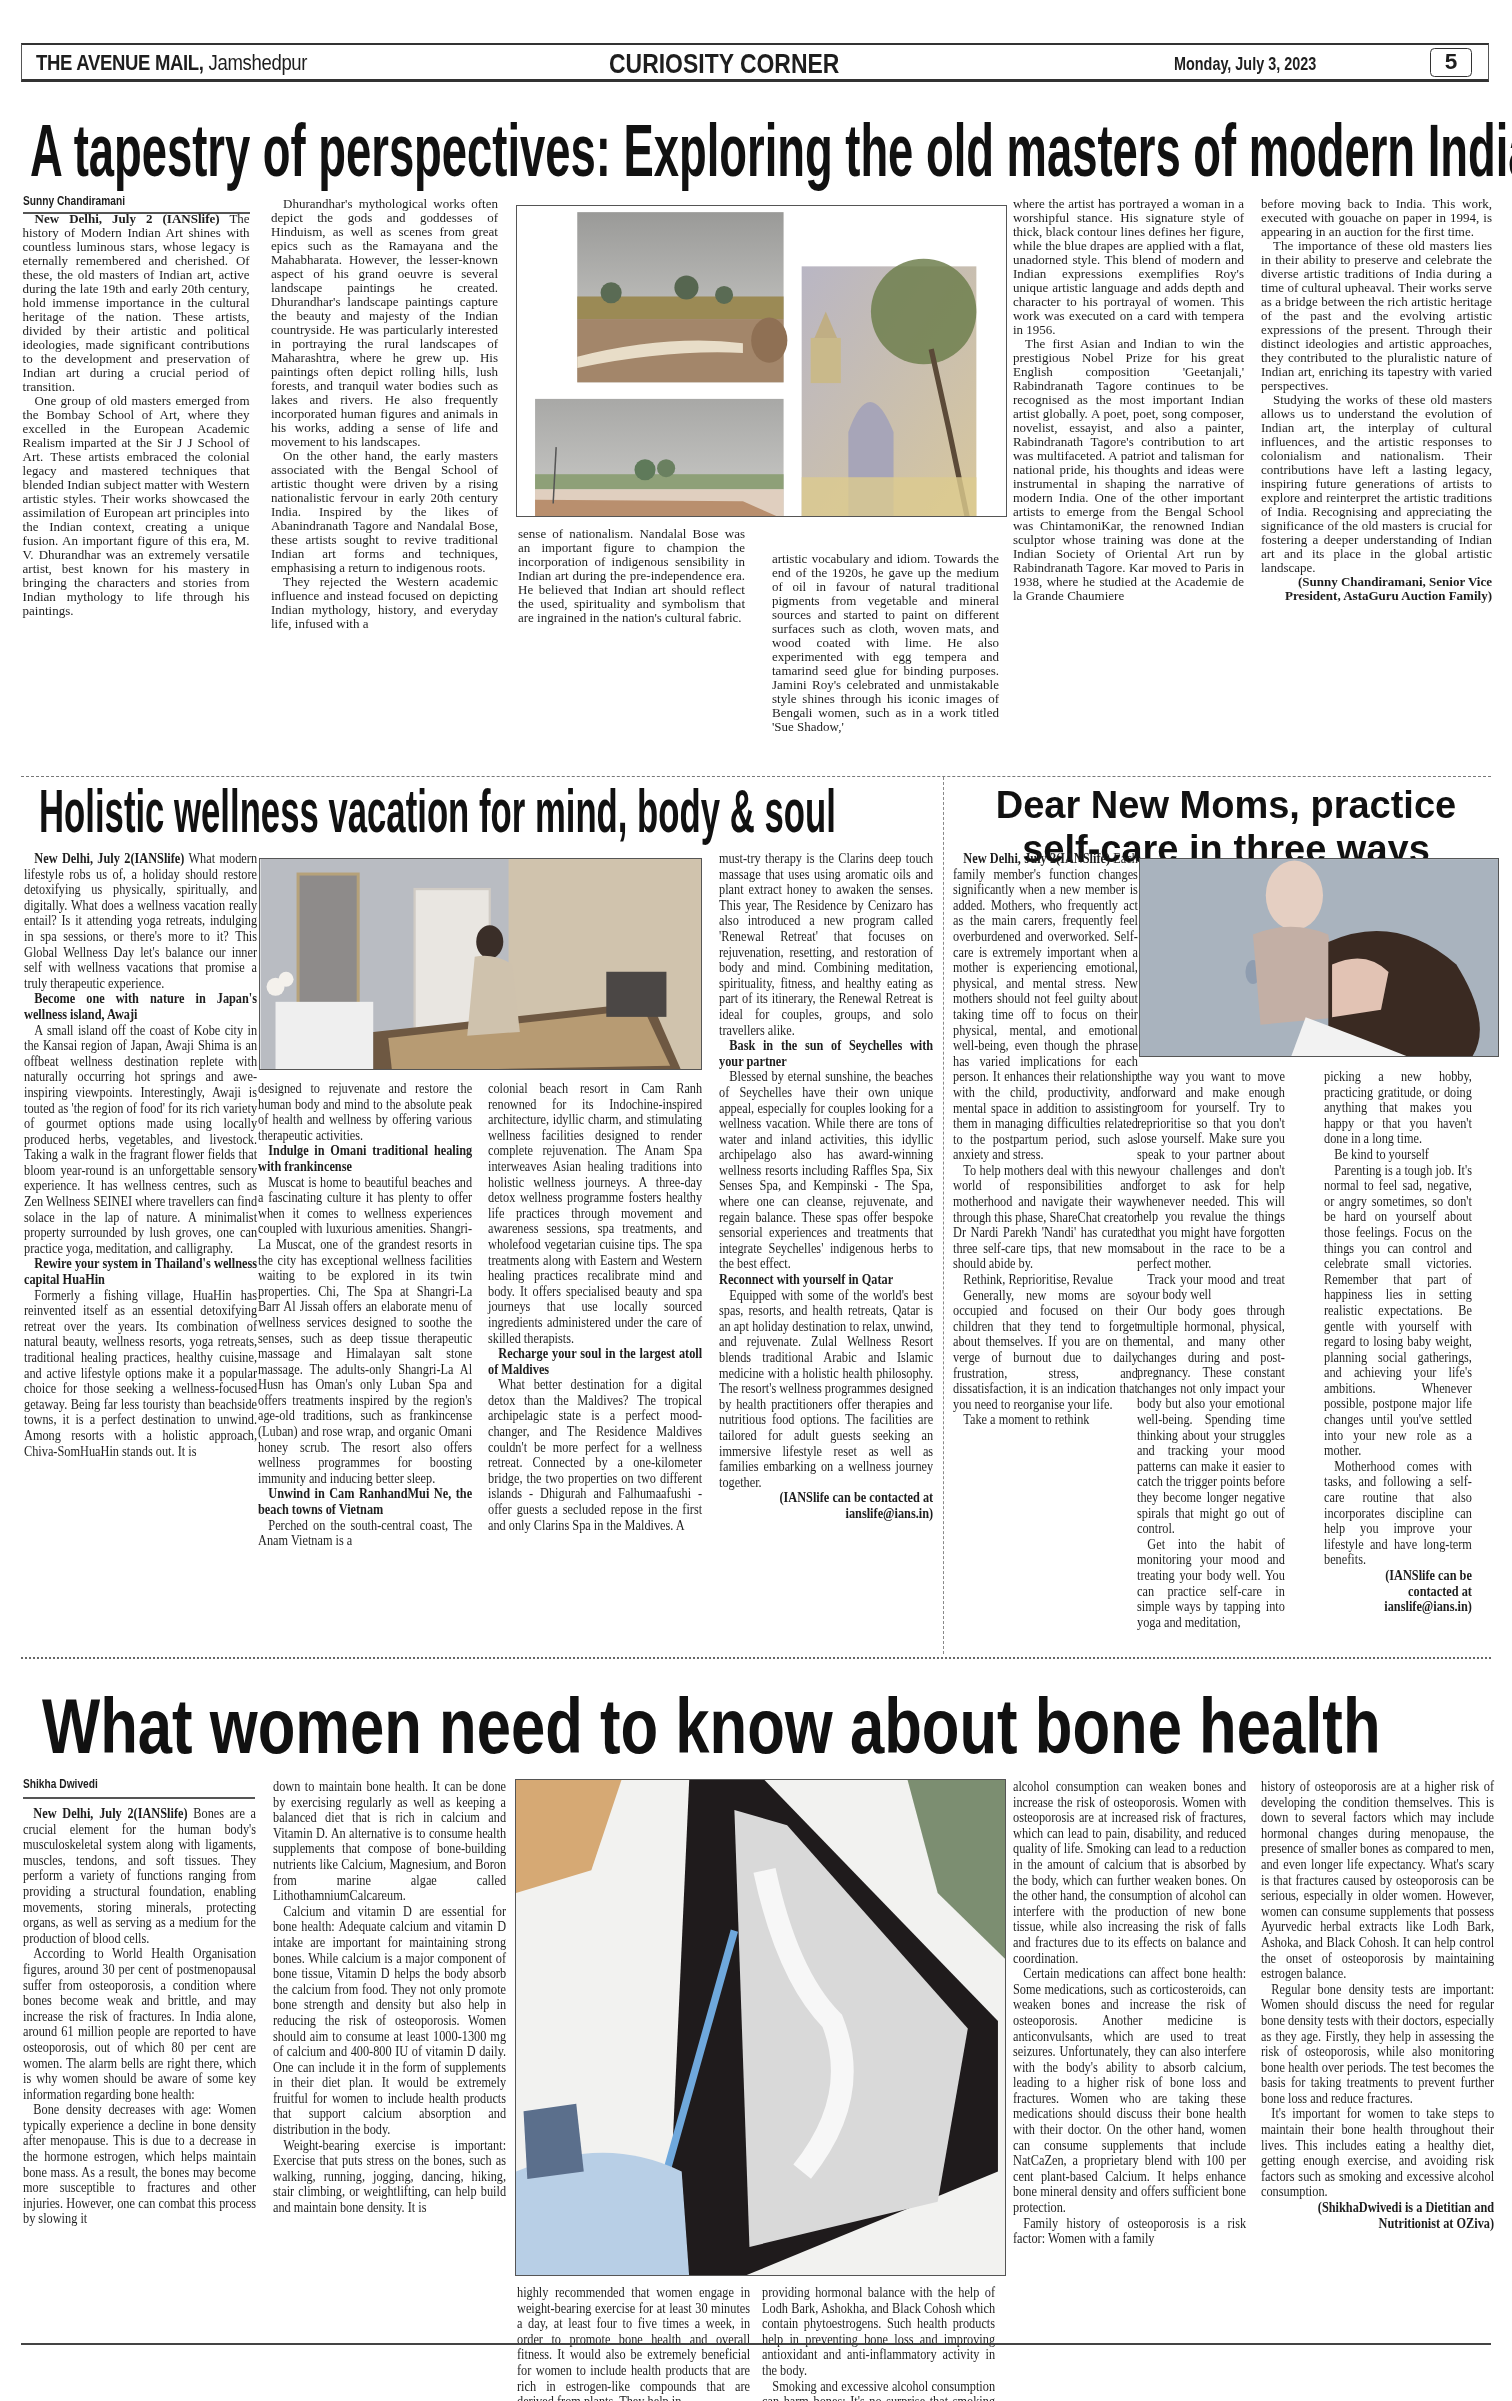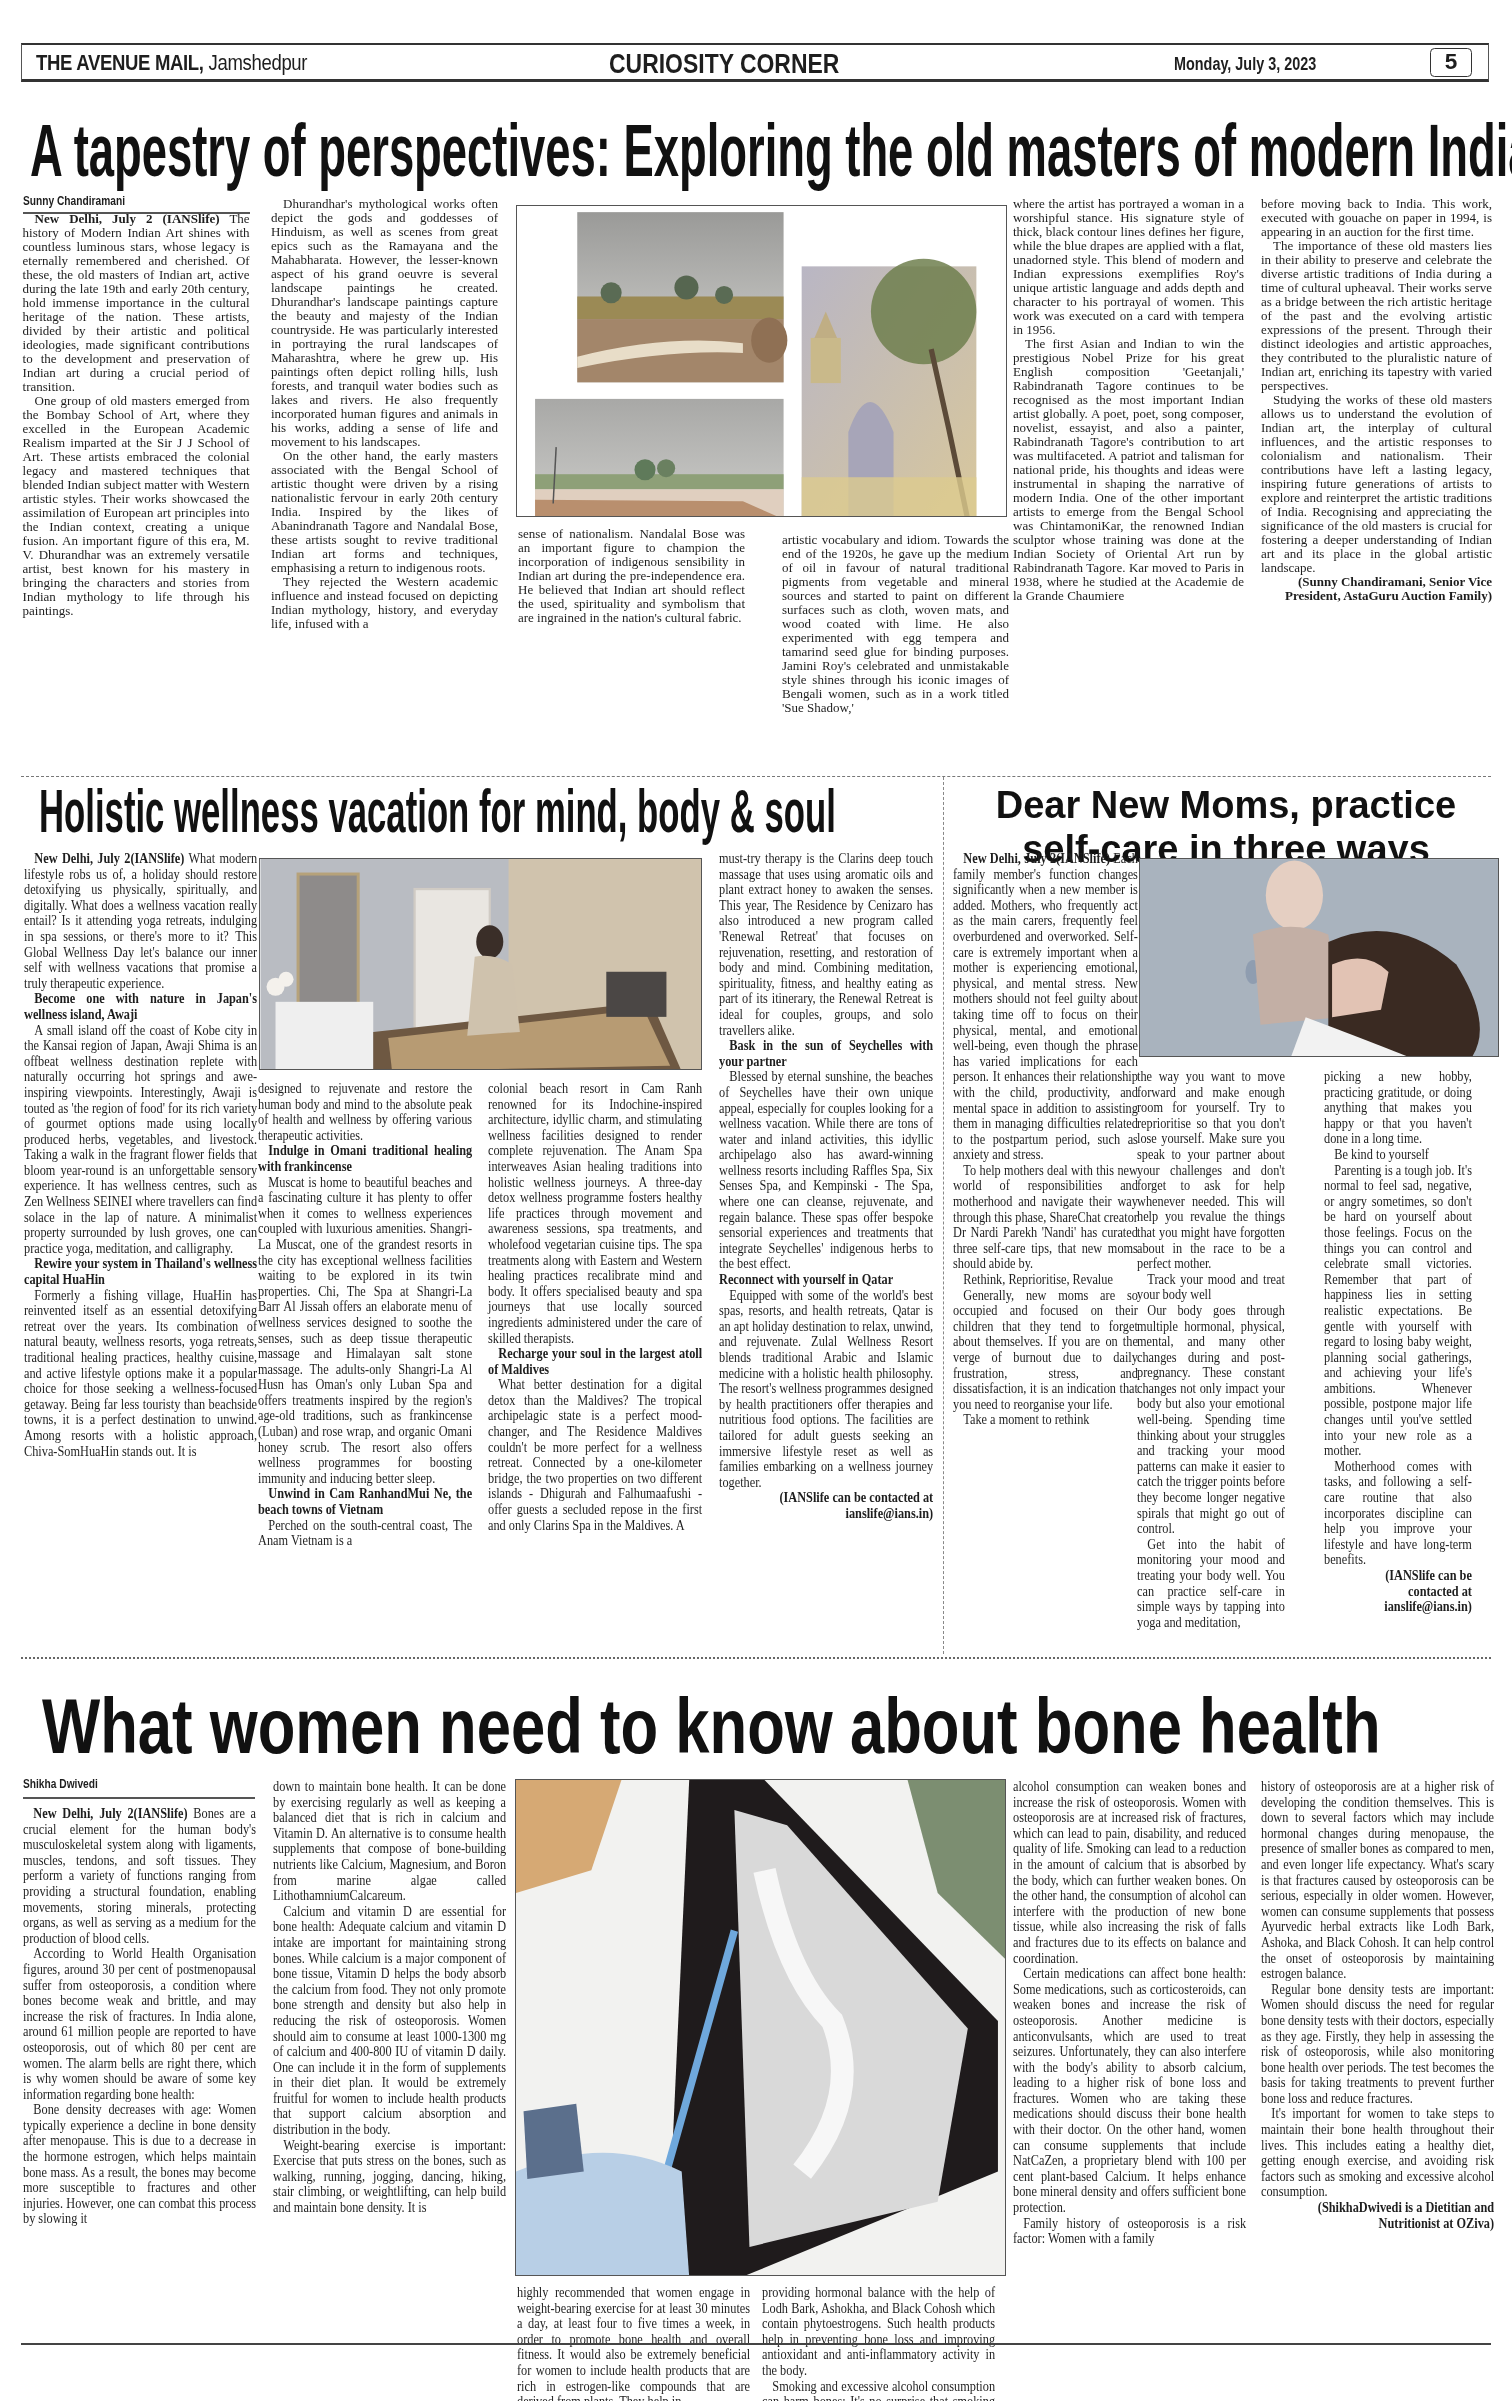--- a/index.html
+++ b/index.html
@@ -100,21 +100,21 @@
     <path d="M440 300 Q468 220 500 300 L500 414 L440 414 Z" fill="#a7a5b8"></path>
     <ellipse cx="540" cy="140" rx="70" ry="70" fill="#6f7f4e" opacity="0.85"></ellipse>
     <path d="M550 190 Q575 300 598 414" stroke="#5b4a38" stroke-width="7" fill="none"></path>
     <rect x="378" y="360" width="232" height="54" fill="#dccb8e" opacity="0.8"></rect>
   </svg>
 </div>
 
 <div class="col" style="left:518px; top:527px; width:227px;">
   <p style="text-indent:0">sense of nationalism. Nandalal Bose was an important figure to champion the incorporation of indigenous sensibility in Indian art during the pre-independence era. He believed that Indian art should reflect the used, spirituality and symbolism that are ingrained in the nation's cultural fabric.</p>
 </div>
-<div class="col" style="left:772px; top:533px; width:227px;margin-left:10px;">
+<div class="col" style="left:772px; top:552px; width:227px;">
   <p style="text-indent:0">artistic vocabulary and idiom. Towards the end of the 1920s, he gave up the medium of oil in favour of natural traditional pigments from vegetable and mineral sources and started to paint on different surfaces such as cloth, woven mats, and wood coated with lime. He also experimented with egg tempera and tamarind seed glue for binding purposes. Jamini Roy's celebrated and unmistakable style shines through his iconic images of Bengali women, such as in a work titled 'Sue Shadow,'</p>
 </div>
 <div class="col" style="left:1013px; top:197px; width:231px;">
   <p style="text-indent:0">where the artist has portrayed a woman in a worshipful stance. His signature style of thick, black contour lines defines her figure, while the blue drapes are applied with a flat, unadorned style. This blend of modern and Indian expressions exemplifies Roy's unique artistic language and adds depth and character to his portrayal of women. This work was executed on a card with tempera in 1956.</p>
   <p>The first Asian and Indian to win the prestigious Nobel Prize for his great English composition 'Geetanjali,' Rabindranath Tagore continues to be recognised as the most important Indian artist globally. A poet, poet, song composer, novelist, essayist, and also a painter, Rabindranath Tagore's contribution to art was multifaceted. A patriot and talisman for national pride, his thoughts and ideas were instrumental in shaping the narrative of modern India. One of the other important artists to emerge from the Bengal School was ChintamoniKar, the renowned Indian sculptor whose training was done at the Indian Society of Oriental Art run by Rabindranath Tagore. Kar moved to Paris in 1938, where he studied at the Academie de la Grande Chaumiere</p>
 </div>
 <div class="col" style="left:1261px; top:197px; width:231px;">
   <p style="text-indent:0">before moving back to India. This work, executed with gouache on paper in 1994, is appearing in an auction for the first time.</p>
   <p>The importance of these old masters lies in their ability to preserve and celebrate the diverse artistic traditions of India during a time of cultural upheaval. Their works serve as a bridge between the rich artistic heritage of the past and the evolving artistic expressions of the present. Through their distinct ideologies and artistic approaches, they contributed to the pluralistic nature of Indian art, enriching its tapestry with varied perspectives.</p>
   <p>Studying the works of these old masters allows us to understand the evolution of Indian art, the interplay of cultural influences, and the artistic responses to colonialism and nationalism. Their contributions have left a lasting legacy, inspiring future generations of artists to explore and reinterpret the artistic traditions of India. Recognising and appreciating the significance of the old masters is crucial for fostering a deeper understanding of Indian art and its place in the global artistic landscape.</p>

